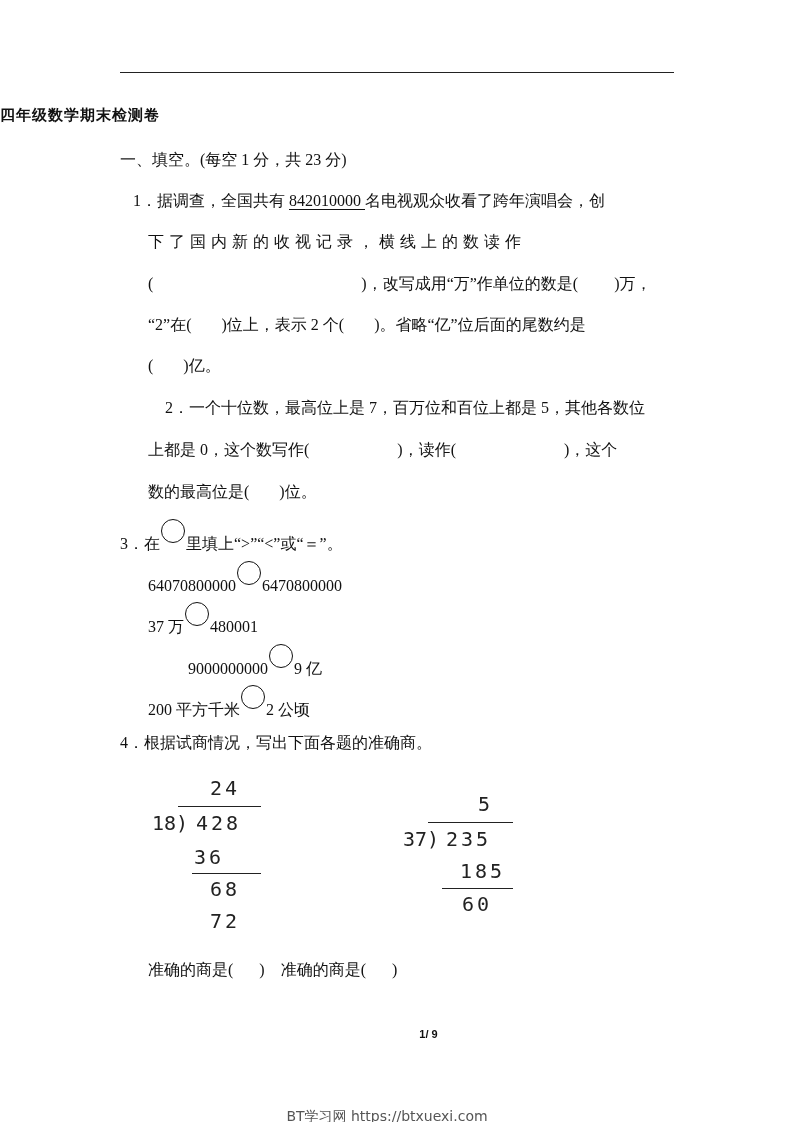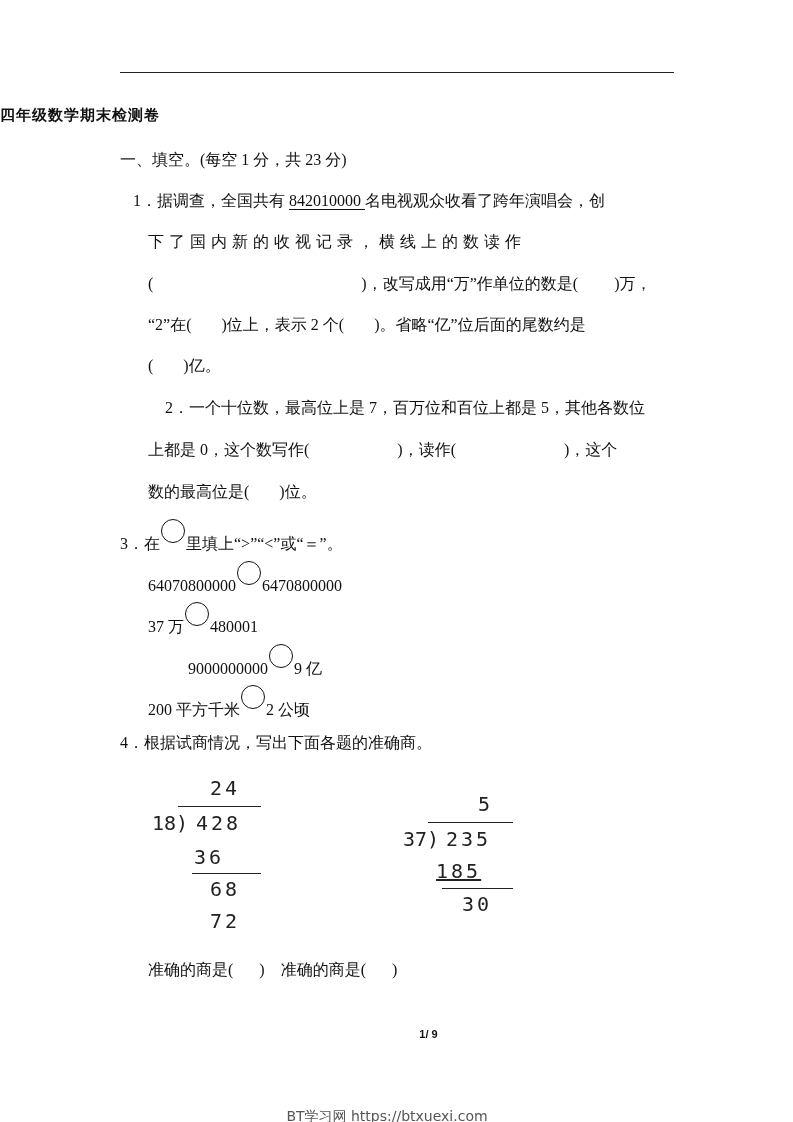--- a/index.html
+++ b/index.html
@@ -81,23 +81,23 @@
   <div class="hline" style="left:192px; top:873px; width:69px;"></div>
   <div class="abs div-num" style="left:210px; top:877px;">68</div>
   <div class="abs div-num" style="left:210px; top:909px;">72</div>
 </div>
 
 <div>
   <div class="abs div-num" style="left:478px; top:792px;">5</div>
   <div class="hline" style="left:428px; top:822px; width:85px;"></div>
   <div class="abs div-num" style="left:403px; top:827px; letter-spacing:0;">37)</div>
   <div class="abs div-num" style="left:446px; top:827px;">235</div>
-  <div class="abs div-num" style="left:436px; top:859px;text-decoration:underline;">185</div>
+  <div class="abs div-num" style="left:460px; top:859px;">185</div>
   <div class="hline" style="left:442px; top:888px; width:71px;"></div>
-  <div class="abs div-num" style="left:462px; top:892px;">30</div>
+  <div class="abs div-num" style="left:462px; top:892px;">60</div>
 </div>
 
 <div class="abs line" style="left:148px; top:960px;">
   <span>准确的商是(</span><span class="gap" style="width:26px;"></span><span>)</span><span class="gap" style="width:16px;"></span><span>准确的商是(</span><span class="gap" style="width:26px;"></span><span>)</span>
 </div>
 
 <div class="abs page-num">1/ 9</div>
 <div class="abs footer">BT学习网 https://btxuexi.com</div>
 
 </body></html>

